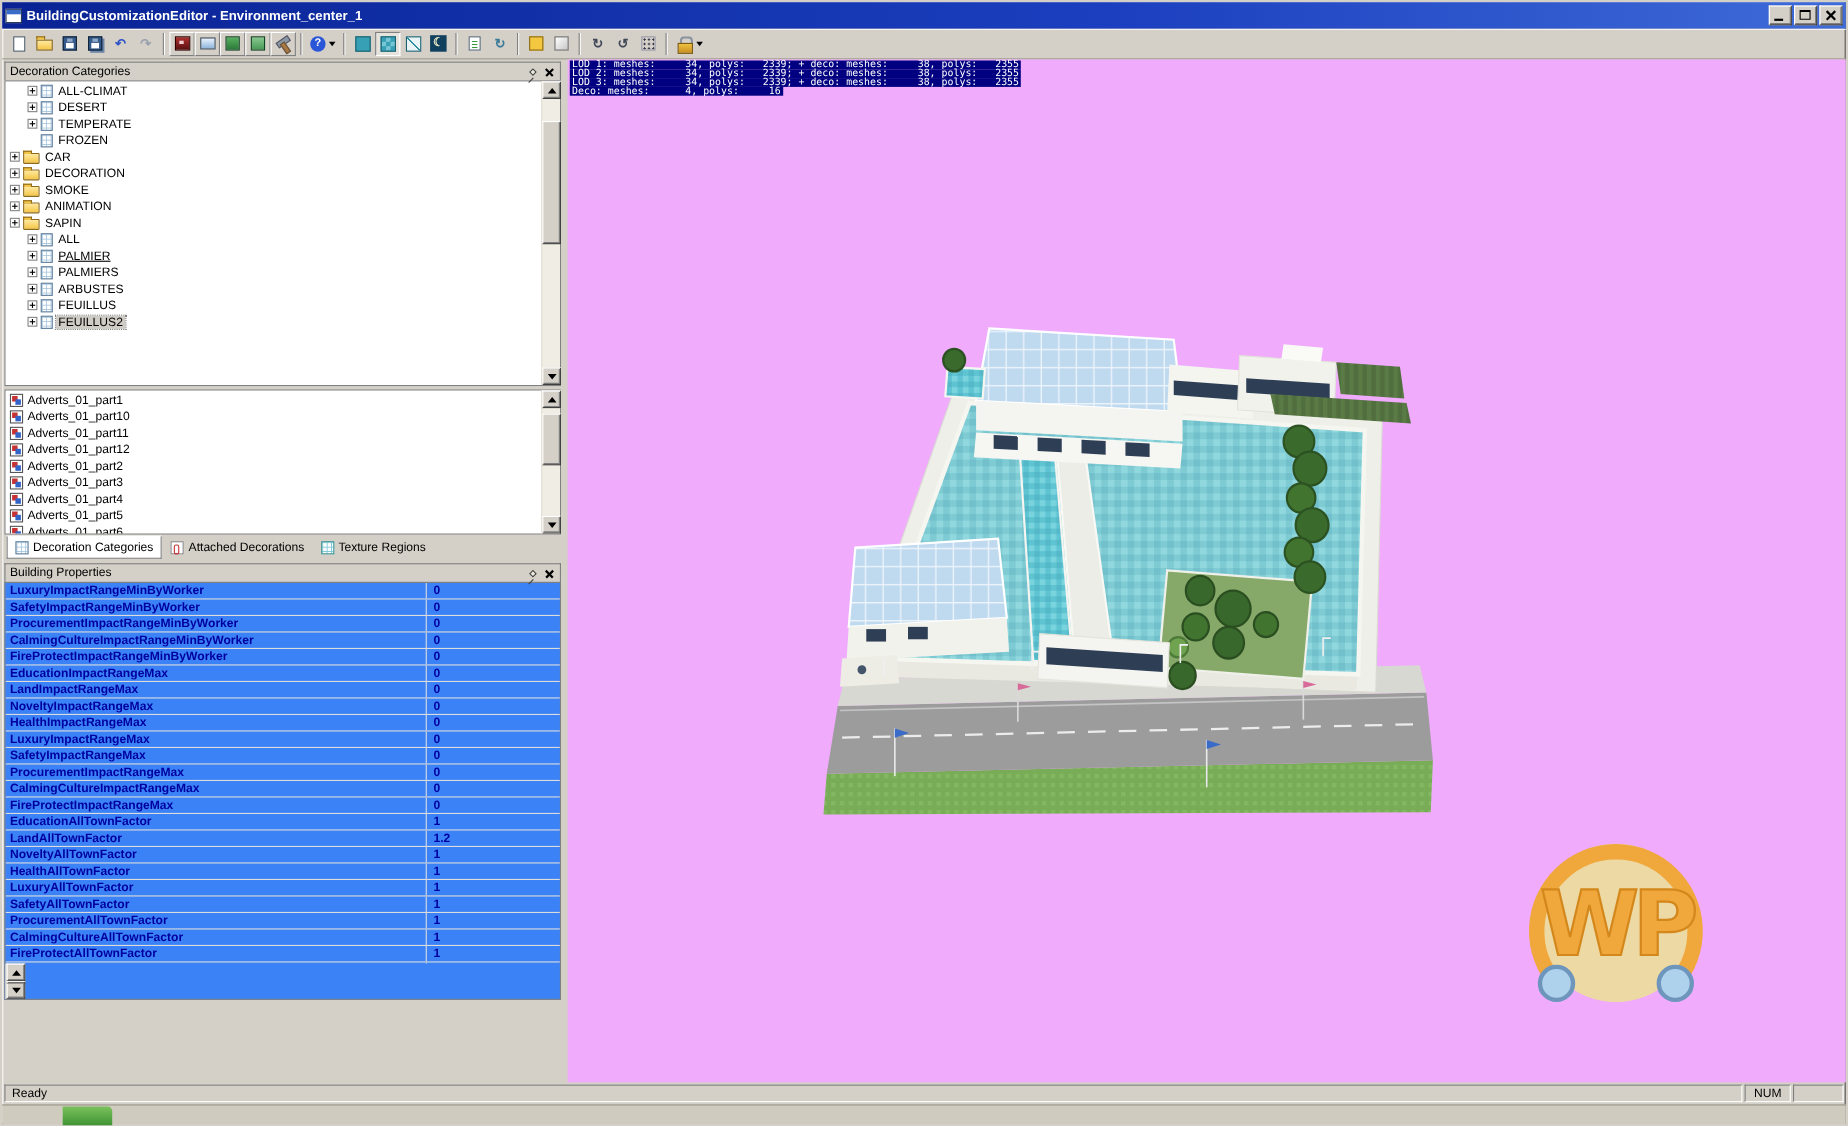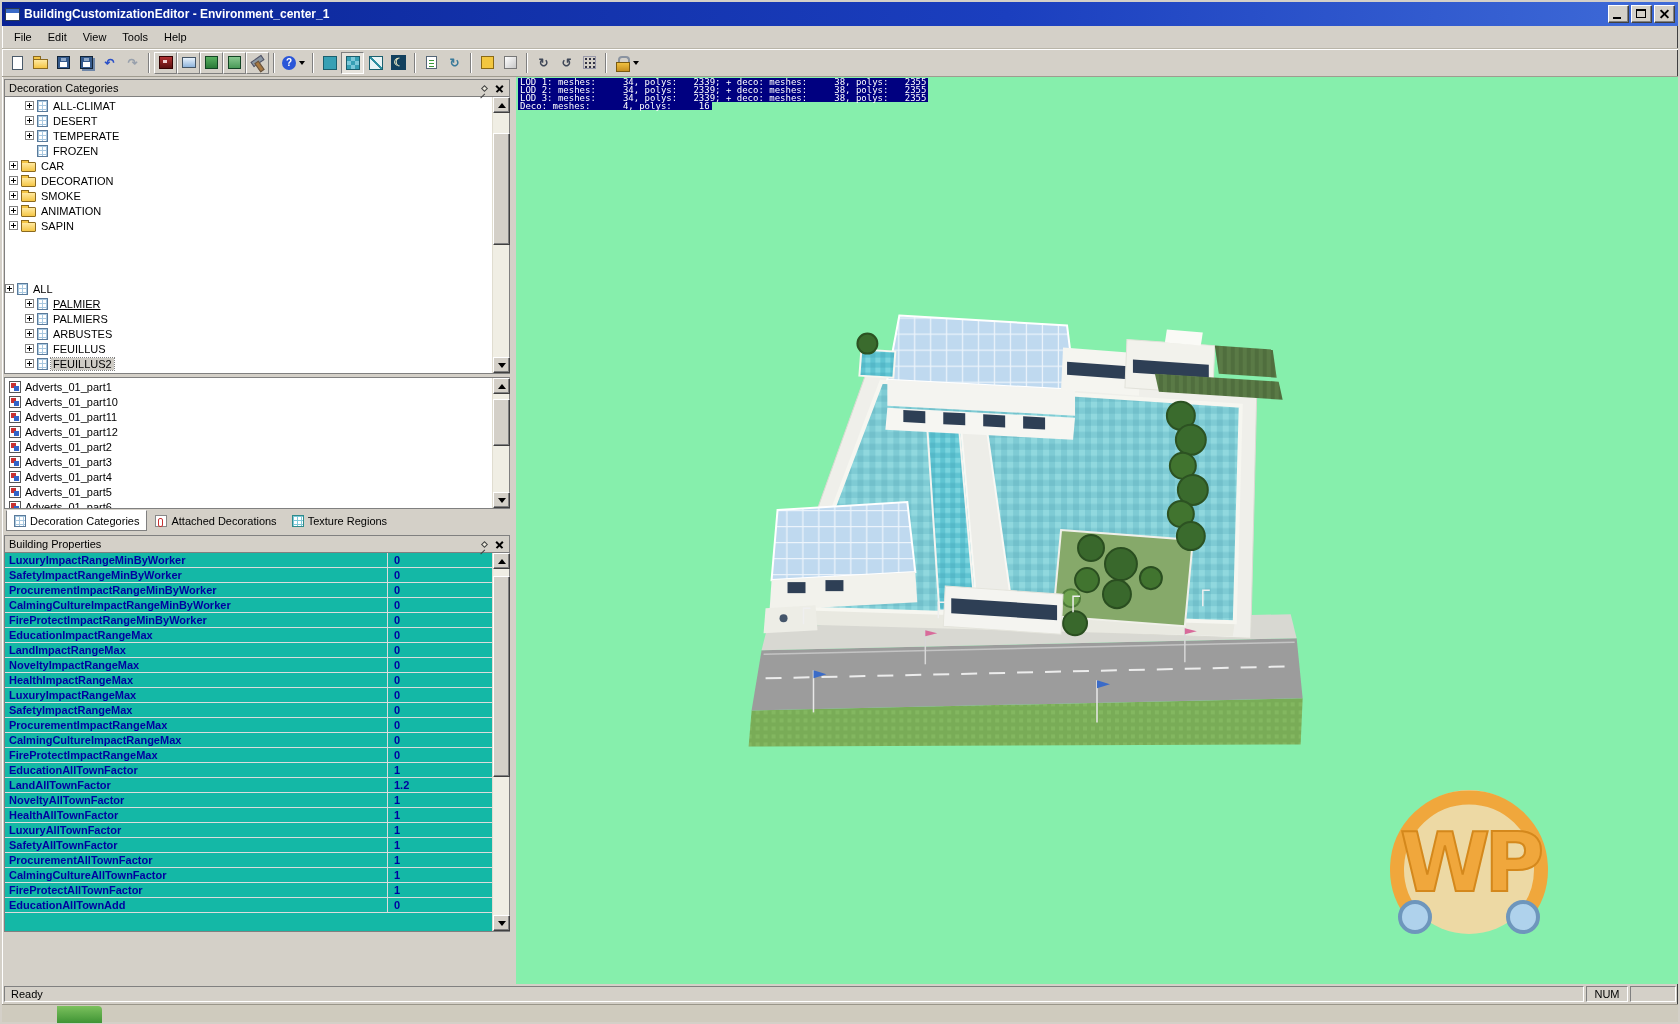--- a/index.html
+++ b/index.html
@@ -86,21 +86,21 @@
   .icon-lock .ticon{ width:16px; height:16px; }
   .icon-lock .ticon::before{ content:""; position:absolute; left:4px; top:1px; width:8px; height:7px;
       border:2px solid #8A93A0; border-bottom:none; border-radius:4px 4px 0 0; }
   .icon-lock .ticon::after{ content:""; position:absolute; left:2px; top:7px; width:12px; height:8px;
       background:linear-gradient(#F0C040,#C89020); border:1px solid #7A5A10; }
 
   
   .content{ flex:1; display:flex; min-height:0; }
   .dock{ width:510px; flex-shrink:0; padding:2px 0 0 2px; }
   .v-splitter{ width:4px; flex-shrink:0; }
-  .viewport{ flex:1; position:relative; overflow:hidden; background:#86efac; }
+  .viewport{ flex:1; position:relative; overflow:hidden; background:#f0abfc; }
 
   .panel{ width:506px; }
   .panel-header{ height:17px; display:flex; align-items:center; padding:0 2px 0 4px;
                  border:1px solid #808080; border-bottom:none; background:#D4D0C8; }
   .panel-title{ font-size:11px; color:#000; flex:1; white-space:nowrap; }
   .ph-btn{ width:15px; height:13px; display:flex; align-items:center; justify-content:center; position:relative; }
   .pin-icon{ display:block; width:5px; height:5px; border:1px solid #404040; background:#ECE9DD; transform:rotate(45deg); position:relative; }
   .pin-icon::after{ content:""; position:absolute; left:5px; top:5px; width:1px; height:6px; background:#404040; }
   .x-icon{ display:block; width:9px; height:9px; position:relative; }
   .x-icon b{ position:absolute; left:0; top:4px; width:9px; height:1.5px; background:#000; }
@@ -141,21 +141,21 @@
   .icon-tab-doc .tab-icon{ background:#fff; border:1px solid #5A7A9A;
       background-image:linear-gradient(#A8C8E0 1px,transparent 1px),linear-gradient(90deg,#A8C8E0 1px,transparent 1px);
       background-size:4px 4px; }
   .icon-tab-clip .tab-icon{ background:#fff; border:1px solid #888; position:relative; }
   .icon-tab-clip .tab-icon::before{ content:""; position:absolute; left:2px; top:2px; width:3px; height:7px;
       border:1px solid #C83232; border-radius:2px; }
   .icon-tab-grid .tab-icon{ background:#fff; border:1px solid #2E8B8B;
       background-image:linear-gradient(#7CC8D8 1px,transparent 1px),linear-gradient(90deg,#7CC8D8 1px,transparent 1px);
       background-size:4px 4px; }
 
-  .grid-wrap{ height:380px; display:flex; border:1px solid #808080; background:#14b8a6; }
+  .grid-wrap{ height:380px; display:flex; border:1px solid #808080; background:#3b82f6;flex-direction:column; }
   .propgrid{ flex:1; overflow:hidden; }
   .prop-row{ height:15px; display:flex; border-bottom:1px solid #DCDCDC; font-size:11px; font-weight:bold; color:#0000A0; }
   .prop-name{ width:383px; flex-shrink:0; border-right:1px solid #DCDCDC; padding:1px 0 0 4px;
               white-space:nowrap; overflow:hidden; }
   .prop-value{ flex:1; padding:1px 0 0 6px; white-space:nowrap; }
   .dock-empty{ height:54px; }
 
   
   .scrollbar{ width:17px; flex-shrink:0; background:#F0EEE4; border-left:1px solid #E0DDD0;
               display:flex; flex-direction:column; }
@@ -202,33 +202,20 @@
         </div>
       <div class="title-btn">
           <div class="glyph-close">
             <i></i>
             <i></i>
           </div>
         </div>
     </div>
   </div>
 
-  <div class="menubar">
-
-      <div class="menu-item"><span>File</span></div>
-
-      <div class="menu-item"><span>Edit</span></div>
-
-      <div class="menu-item"><span>View</span></div>
-
-      <div class="menu-item"><span>Tools</span></div>
-
-      <div class="menu-item"><span>Help</span></div>
-
-  </div>
 
   <div class="toolbar">
     <div class="tb-group">
         <div class="tb-item icon-new">
           <span class="ticon"></span>
         </div>
         <div class="tb-item icon-open">
           <span class="ticon"></span>
         </div>
         <div class="tb-item icon-save">
@@ -392,21 +379,21 @@
                 <span class="tree-label">ANIMATION</span>
               </div>
 
               <div class="tree-row icon-folder exp-plus" style="padding-left: 4px;">
                 <span class="expander"></span>
                 <span class="tree-icon"></span>
                 <span class="tree-label">SAPIN</span>
               </div>
 
 
-              <div class="tree-row icon-doc exp-plus" style=" margin-top: 48px;">
+              <div class="tree-row icon-doc exp-plus" style="padding-left: 20px;">
                 <span class="expander"></span>
                 <span class="tree-icon"></span>
                 <span class="tree-label">ALL</span>
               </div>
 
               <div class="tree-row icon-doc exp-plus" style="padding-left: 20px; text-decoration: underline;">
                 <span class="expander"></span>
                 <span class="tree-icon"></span>
                 <span class="tree-label">PALMIER</span>
               </div>

